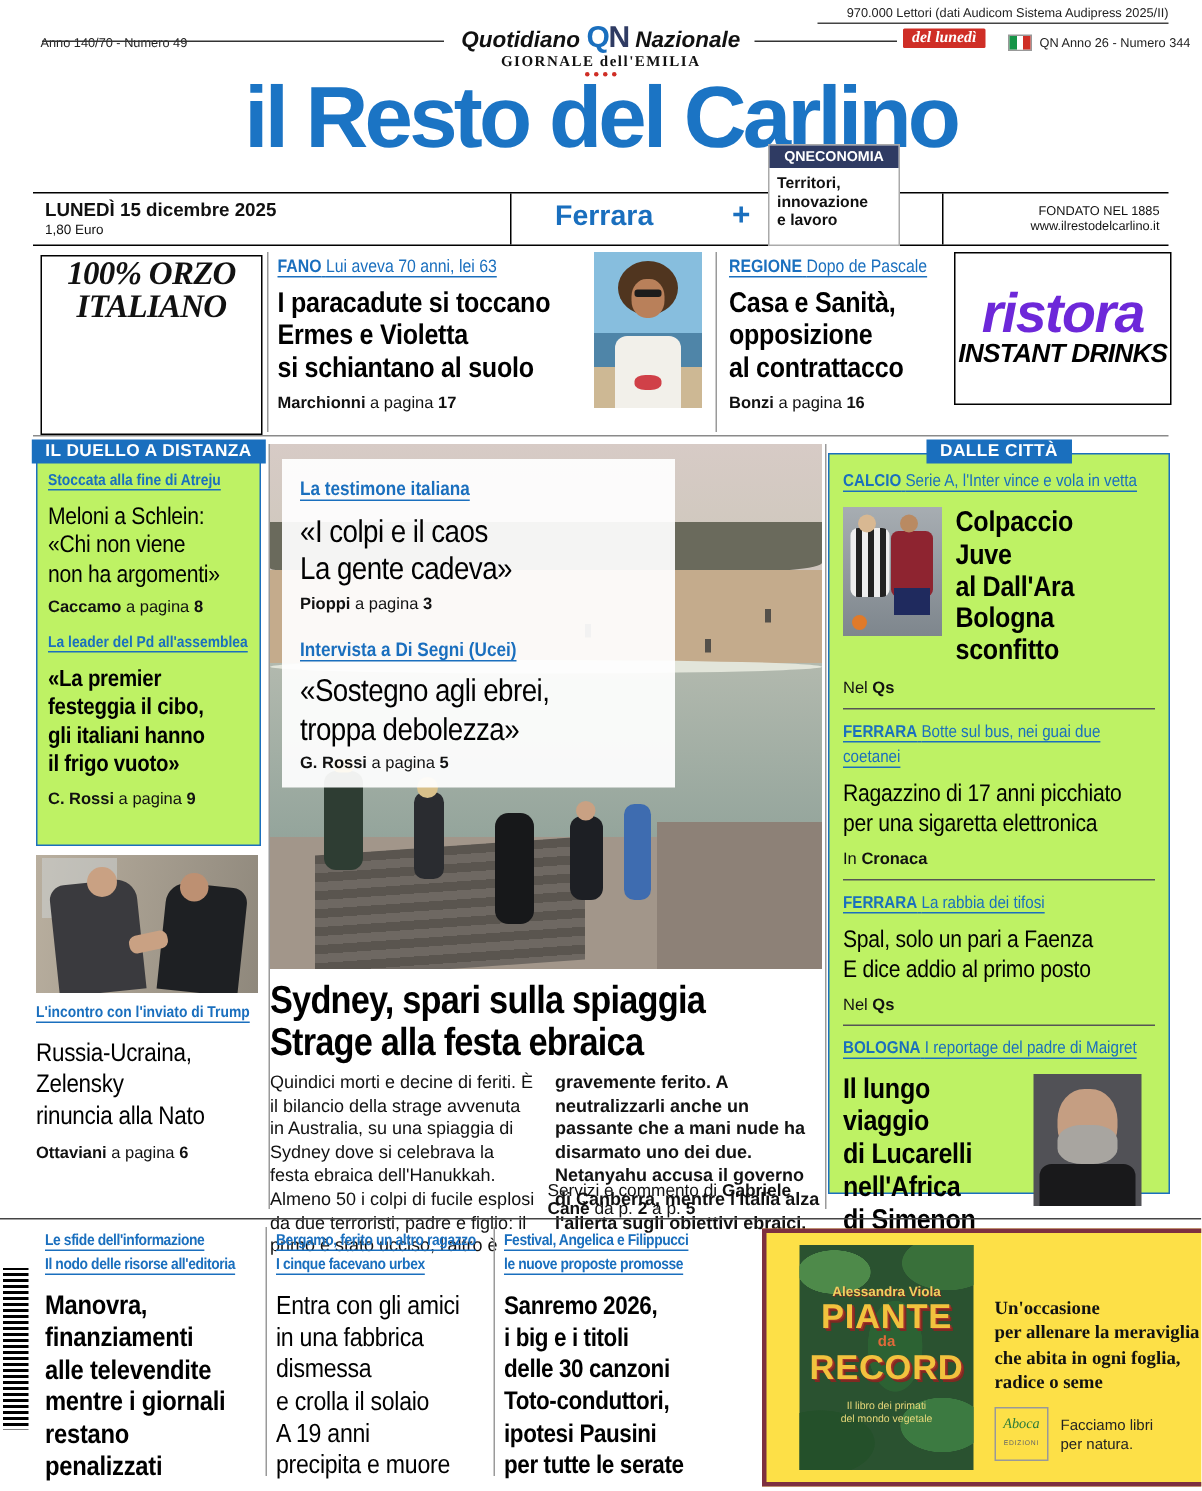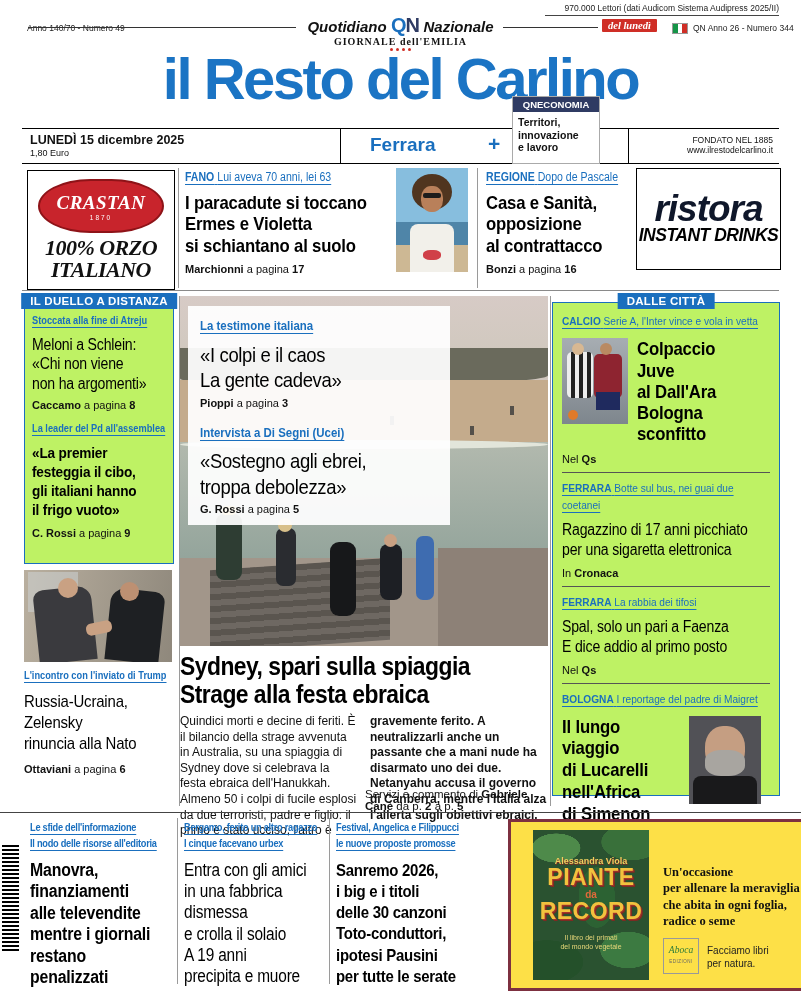--- a/index.html
+++ b/index.html
@@ -60,21 +60,21 @@
   #crastan{position:absolute;left:27px;top:170px;width:146px;height:118px;border:1px solid #000;text-align:center;}
   #crastan .oval{margin:8px auto 4px;width:122px;height:50px;background:#c8242c;border-radius:50%/60%;
                  color:#fff;display:flex;flex-direction:column;align-items:center;justify-content:center;
                  border:2px solid #8e1318;}
   #crastan .oval .b{font-family:"Liberation Serif",serif;font-weight:700;font-style:italic;font-size:19px;letter-spacing:0.5px;}
   #crastan .oval .y{font-size:6.5px;letter-spacing:2px;}
   #crastan .tg{font-family:"Liberation Serif",serif;font-weight:700;font-style:italic;
                font-size:22px;line-height:1.02;white-space:pre-line;letter-spacing:-0.5px;}
   #ristora{position:absolute;left:636px;top:168px;width:143px;height:100px;border:1.5px solid #000;
            text-align:center;display:flex;flex-direction:column;justify-content:center;gap:0;}
-  #ristora .b{color:#0f172a;font-style:italic;font-weight:800;font-size:37px;line-height:0.9;letter-spacing:-1px;}
+  #ristora .b{color:#6d28d9;font-style:italic;font-weight:800;font-size:37px;line-height:0.9;letter-spacing:-1px;}
   #ristora .l{color:#000;font-style:italic;font-weight:700;font-size:17.5px;letter-spacing:-0.5px;}
 
   
   .ph{position:absolute;overflow:hidden;}
   .shape{position:absolute;}
 
   
   #bookad{position:absolute;left:508px;top:819px;width:302px;height:166px;border:3px solid #7d3040;background:#fde047;}
   #cover{position:absolute;left:22px;top:8px;width:116px;height:150px;overflow:hidden;text-align:center;
     background:
@@ -144,24 +144,20 @@
     </div>
   </div>
   <div id="qnec">
     <div class="hd">QNECONOMIA</div>
     <div class="bd pre">Territori,
 innovazione
 e lavoro</div>
   </div>
 
   <div id="crastan">
-    <div class="oval">
-      <div class="b">CRASTAN</div>
-      <div class="y">1870</div>
-    </div>
     <div class="tg">100% ORZO
 ITALIANO</div>
   </div>
   <div class="vline" style="left:178px;top:168px;height:120px;"></div>
 
   <div class="abs" style="left:185px;top:168px;width:206px;">
     <div class="kicker cond" style="font-size:12px;">
       <span class="tag">FANO</span>
       <span class="ktext">Lui aveva 70 anni, lei 63</span>
     </div>

